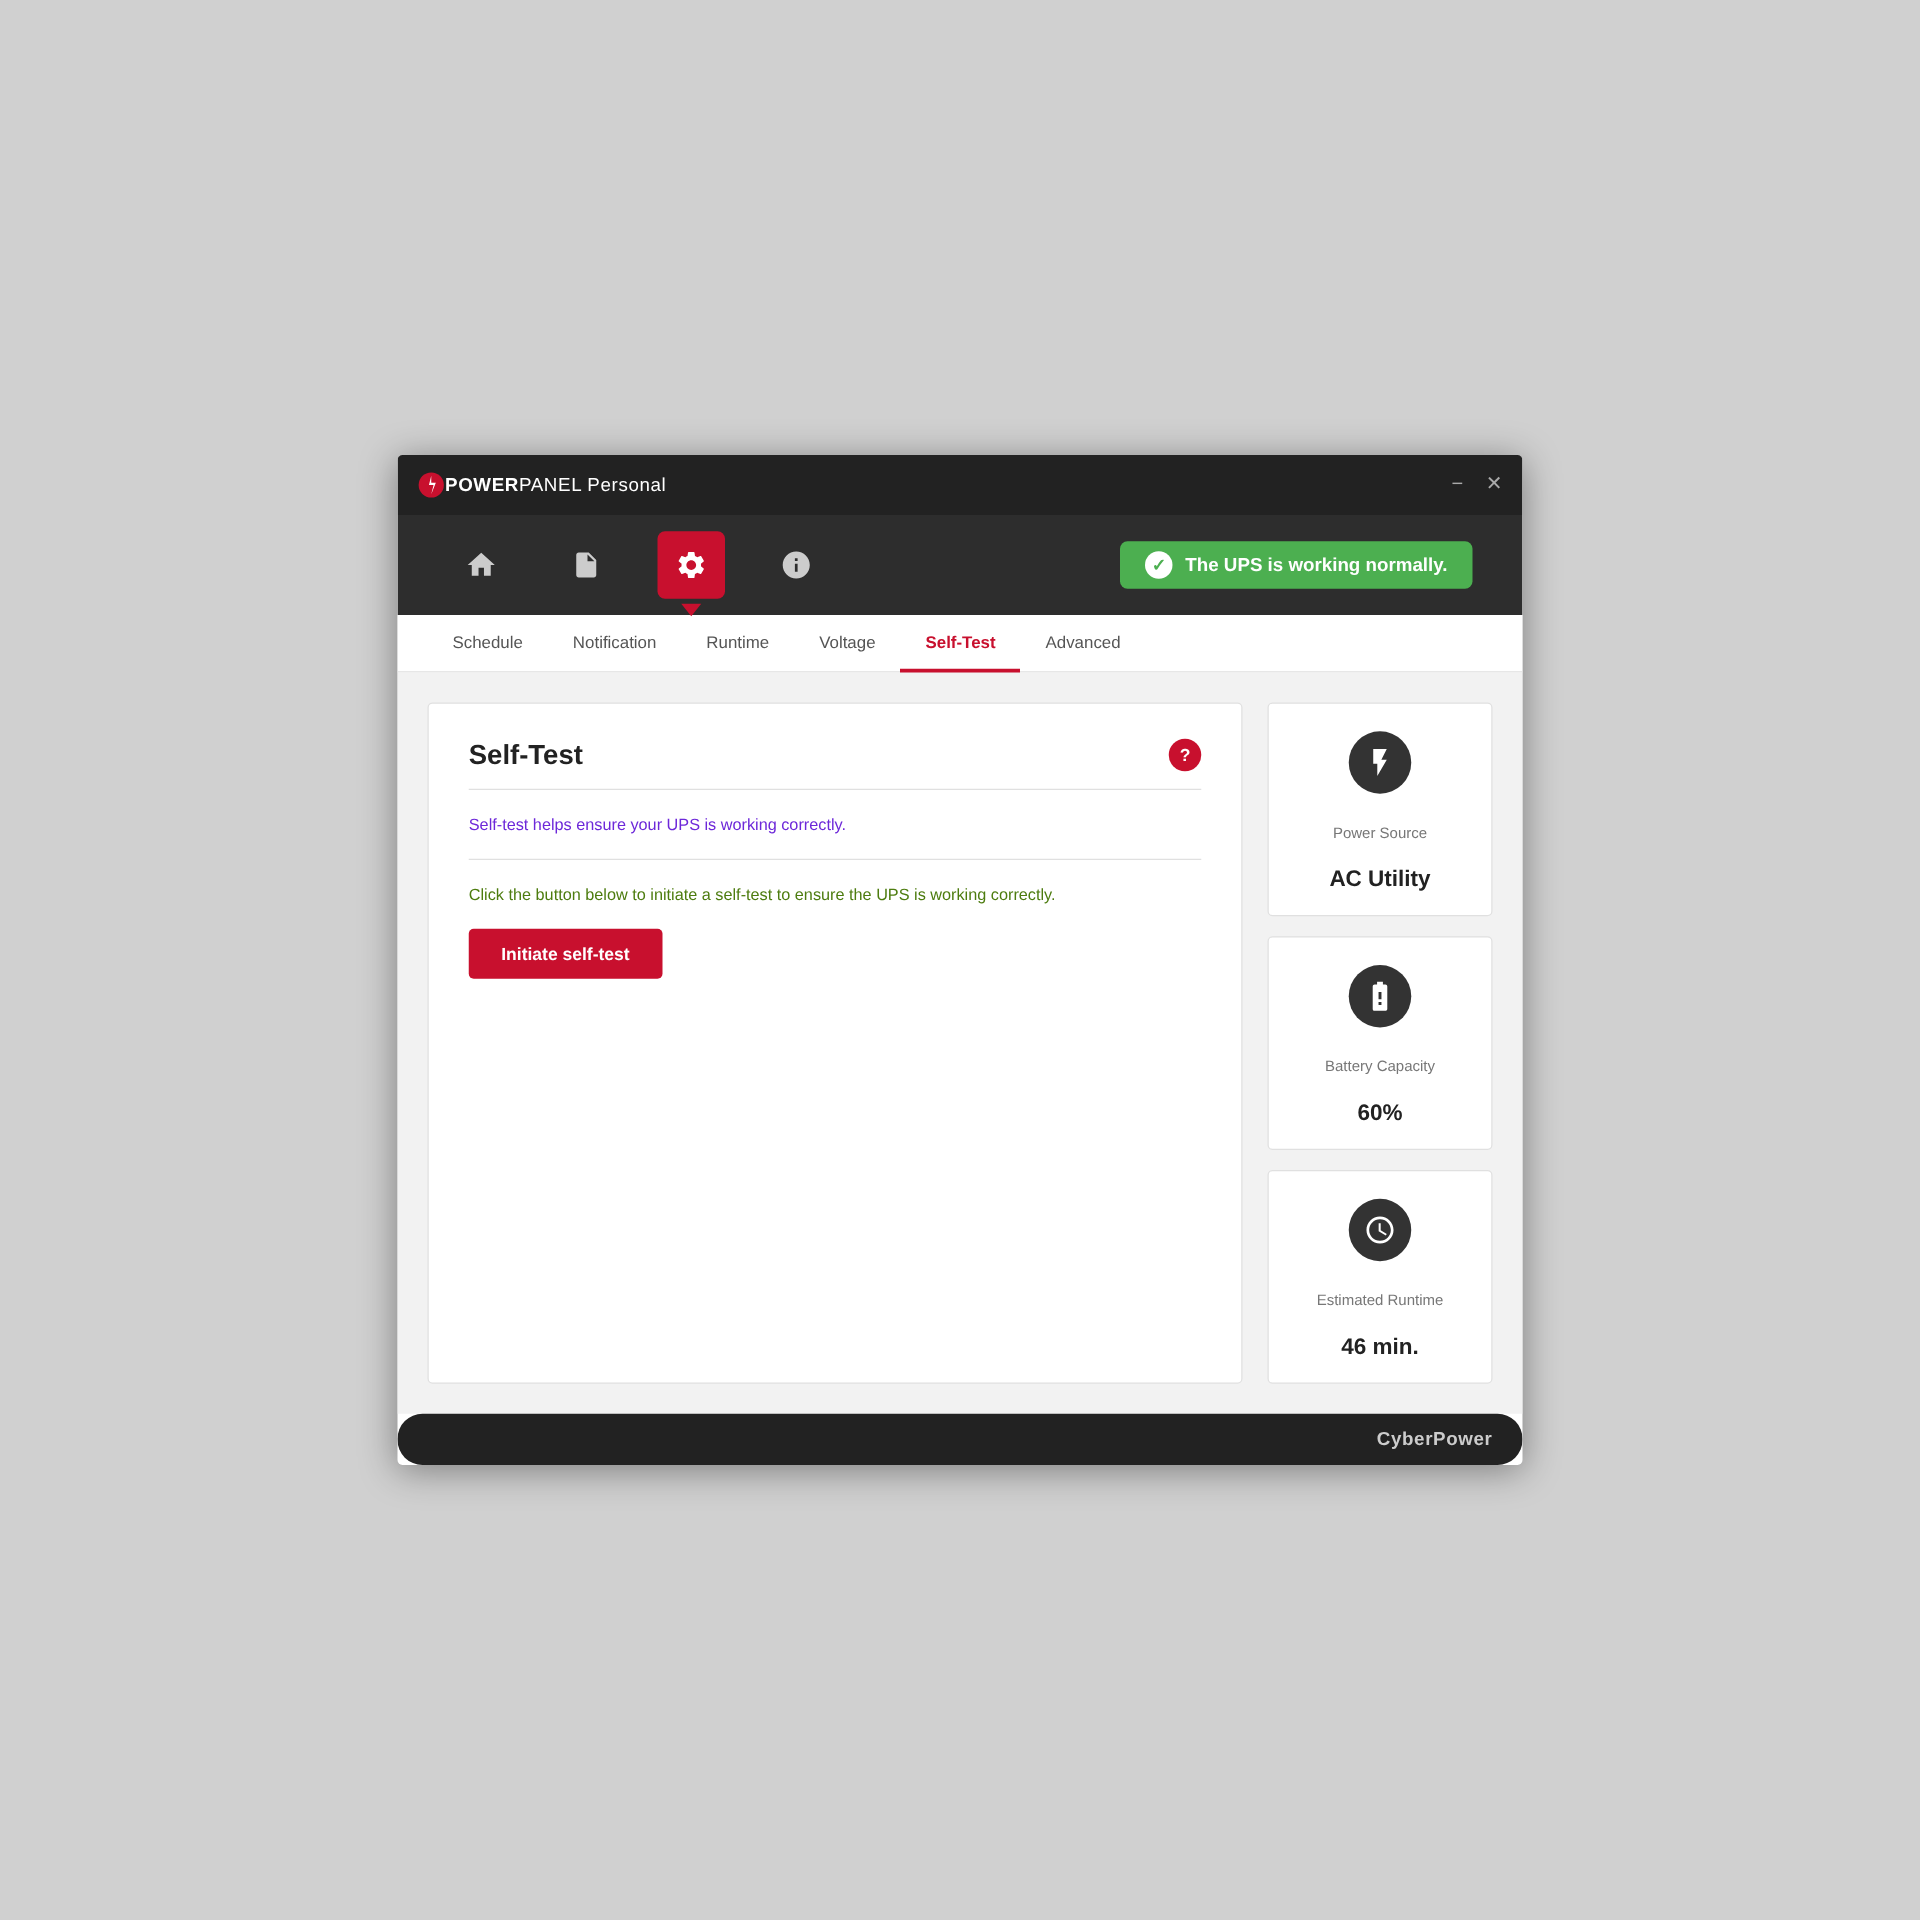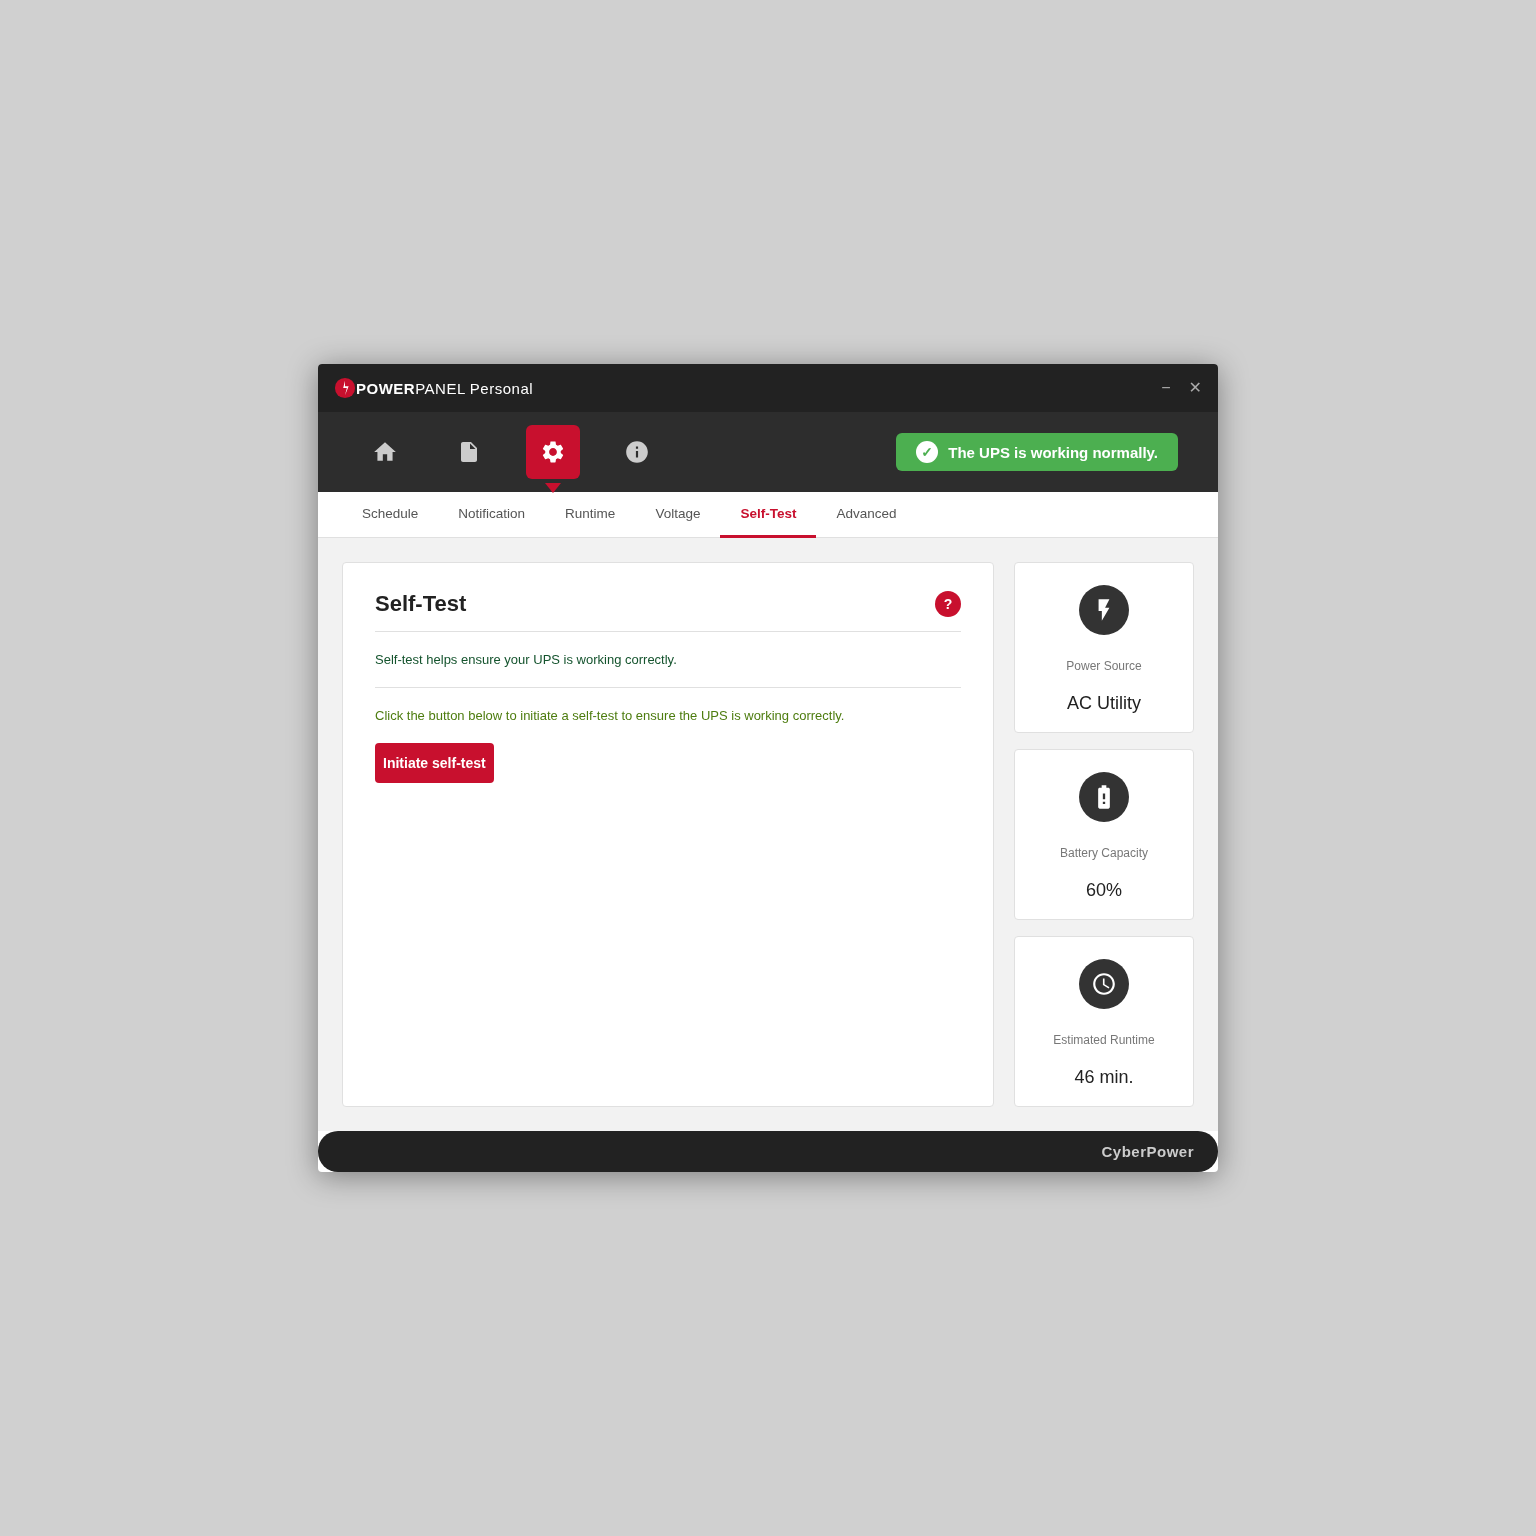--- a/index.html
+++ b/index.html
@@ -183,21 +183,21 @@
       display: flex;
       align-items: center;
       justify-content: center;
       color: #fff;
       font-size: 14px;
       font-weight: 700;
       cursor: pointer;
     }
     .info-text {
       font-size: 13px;
-      color: #14532d;
+      color: #6d28d9;
       margin-bottom: 20px;
     }
     .self-test-details {
       margin-bottom: 20px;
     }
     .detail-row {
       display: flex;
       align-items: center;
       margin-bottom: 10px;
       font-size: 13px;
@@ -218,21 +218,21 @@
     .initiate-desc {
       font-size: 13px;
       color: #4d7c0f;
       margin-bottom: 20px;
     }
     .initiate-btn {
       background: #c8102e;
       color: #fff;
       border: none;
       border-radius: 4px;
-      padding: 12px 8px;
+      padding: 12px 26px;
       font-size: 14px;
       font-weight: 600;
       cursor: pointer;
     }
 
     
     .right-panel {
       width: 180px;
       display: flex;
       flex-direction: column;
@@ -260,21 +260,21 @@
       color: #fff;
       margin-bottom: 4px;
     }
     .stat-label {
       font-size: 12px;
       color: #777;
       text-align: center;
     }
     .stat-value {
       font-size: 18px;
-      font-weight: 400;
+      font-weight: 700;
       color: #222;
       text-align: center;
     }
 
     
     .footer {
       background: #222;
       padding: 12px 24px;
       display: flex;
       justify-content: flex-end;

